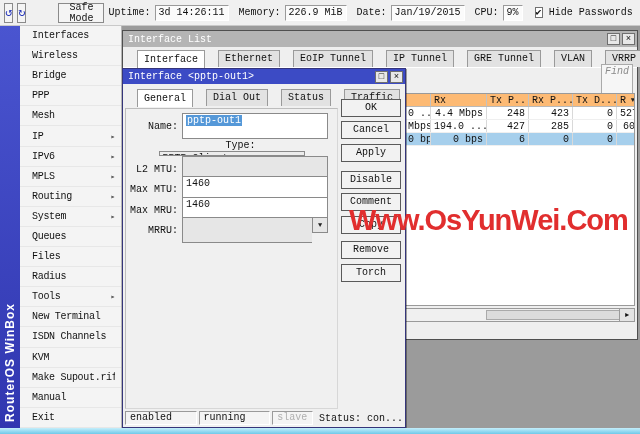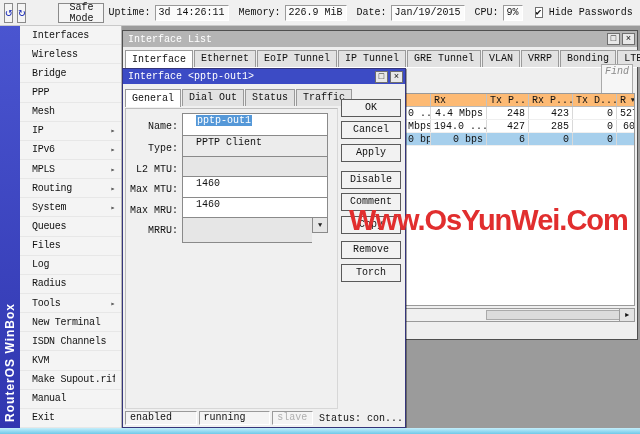--- a/index.html
+++ b/index.html
@@ -81,21 +81,21 @@
   .titlebar.inactive { background:#b4b4b4; }
   .titlebar.active { background:#3c4bc5; }
   .win-btns { margin-left:auto; display:flex; gap:2px; }
   .win-btn {
     width:13px; height:12px; background:#e8e8e8; border:1px solid #6f6f6f;
     color:#111; font-size:9px; line-height:10px; text-align:center; cursor:default;
   }
   .tabs { display:flex; padding:2px 2px 0 2px; height:20px; align-items:flex-end; gap:1px; }
   .tab {
     padding:2px 6px 3px 6px; border:1px solid #9a9a9a; border-bottom:none;
-    background:#e2e2e2; white-space:nowrap; cursor:default;
+    background:#e2e2e2; white-space:nowrap; cursor:default;margin-left:12px;
   }
   .tab.active { background:#fff; position:relative; top:1px; padding-top:3px; }
   .list-toolbar {
     height:24px; border-top:1px solid #fff; display:flex; align-items:center;
     justify-content:flex-end; padding:0 4px; background:#efefef;
   }
   .find-btn {
     width:32px; height:31px; border:1px solid #aaa; background:#f6f6f6;
     color:#8a8a8a; font-style:italic; text-align:center; line-height:14px; cursor:default;
   }
@@ -134,21 +134,21 @@
   .dlg-tabs { display:flex; padding:4px 2px 0 2px; height:22px; align-items:flex-end; gap:1px; }
   .tabpane {
     position:absolute; left:2px; top:39px; width:213px; height:301px;
     border:1px solid #d7d7d7; border-top-color:#bdbdbd; border-left-color:#bdbdbd;
     background:#f0f0f0;
   }
   .f-row { position:absolute; left:0; display:flex; align-items:center; height:16px; width:100%; }
   .f-label { width:56px; text-align:right; padding-right:4px; white-space:nowrap; }
   .field {
     width:146px; height:26px; border:1px solid #8a8a8a; background:#fff;
-    padding:1px 3px 0 13px; white-space:nowrap; overflow:hidden;
+    padding:1px 3px 0 3px; white-space:nowrap; overflow:hidden;
   }
   .field.ro { background:#ececec; }
   .field.dis { background:#e6e6e6; }
   .sel-text { background:#5598d8; color:#fff; padding:0 1px; }
   .combo { display:flex; width:146px; }
   .combo .field { width:130px; border-right:none; }
   .combo .drop {
     width:16px; height:16px; border:1px solid #8a8a8a; background:#e6e6e6;
     font-size:7px; display:flex; align-items:center; justify-content:center; color:#222;
   }
@@ -252,24 +252,20 @@
     <div class="side-item">
         <span class="lbl">System</span>
         <span class="arr">▸</span>
       </div>
     <div class="side-item">
         <span class="lbl">Queues</span>
         <span class="arr"></span>
       </div>
     <div class="side-item">
         <span class="lbl">Files</span>
-        <span class="arr"></span>
-      </div>
-    <div class="side-item">
-        <span class="lbl">Log</span>
         <span class="arr"></span>
       </div>
     <div class="side-item">
         <span class="lbl">Radius</span>
         <span class="arr"></span>
       </div>
     <div class="side-item">
         <span class="lbl">Tools</span>
         <span class="arr">▸</span>
       </div>
@@ -383,21 +379,21 @@
         <div class="tab">Dial Out</div>
         <div class="tab">Status</div>
         <div class="tab">Traffic</div>
       </div>
 
       <div class="tabpane">
         <div class="f-row" style="top:9px;">
           <span class="f-label">Name:</span>
           <span class="field"><span class="sel-text">pptp-out1</span></span>
         </div>
-        <div class="f-row" style="top:31px;">
+        <div class="f-row" style="top:31px;flex-direction:column;">
           <span class="f-label">Type:</span>
           <span class="field ro">PPTP Client</span>
         </div>
         <div class="f-row" style="top:52px;">
           <span class="f-label">L2 MTU:</span>
           <span class="field dis"></span>
         </div>
         <div class="f-row" style="top:72px;">
           <span class="f-label">Max MTU:</span>
           <span class="field">1460</span>

